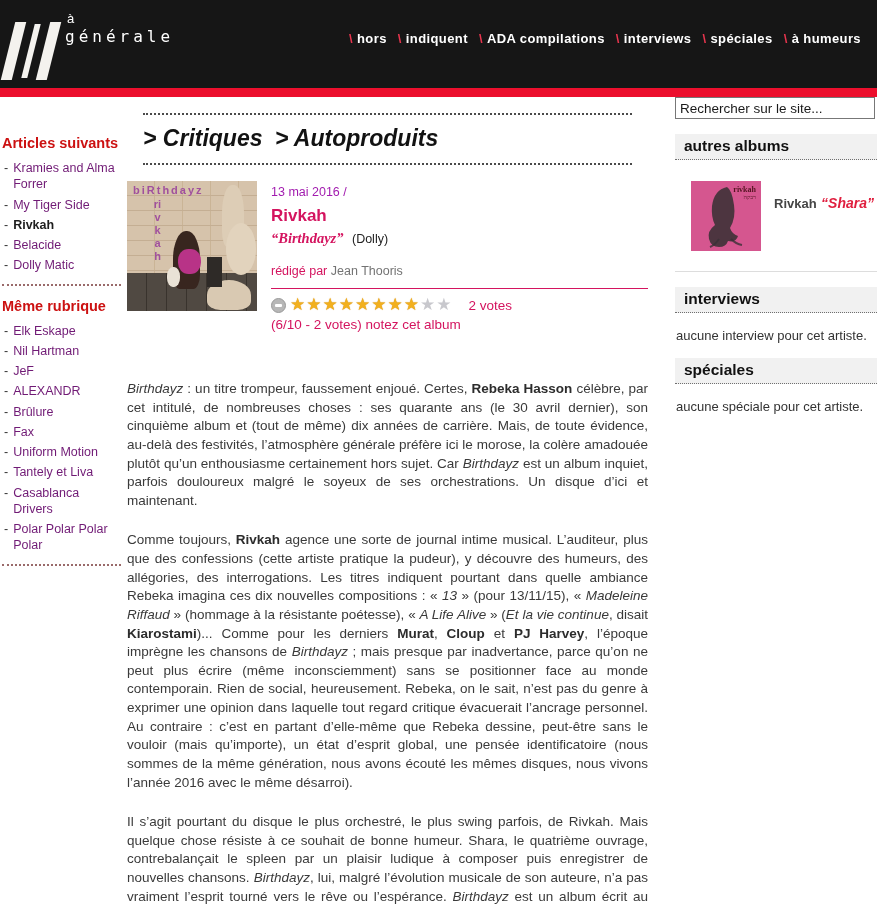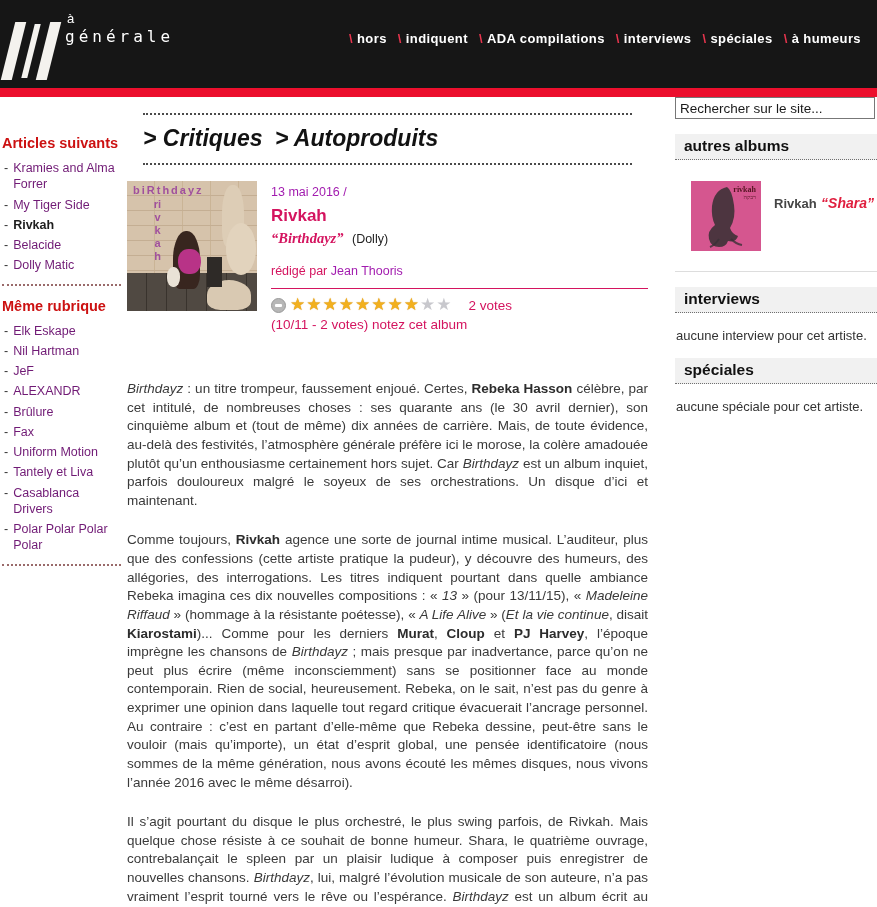--- a/index.html
+++ b/index.html
@@ -64,21 +64,21 @@
   .cover-title { position:absolute; left:6px; top:3px; color:#a0509d; font-size:11px; font-weight:bold; letter-spacing:2px; }
   .cover-vert  { position:absolute; left:25px; top:17px; width:11px; color:#a0509d; font-size:11px; font-weight:bold;
                  word-break:break-all; line-height:13px; text-align:center; }
 
   .meta { flex:1; padding-top:4px; }
   .meta-date { color:#a21caf; font-size:12.5px; }
   .meta-artist { color:#d4145f; font-size:17px; font-weight:bold; margin:7px 0 3px; }
   .album-title { color:#d4145f; font-weight:bold; font-style:italic; font-size:14.5px;font-family:Liberation Serif, serif; }
   .site-link { color:#222; font-size:12.5px; margin-left:4px; }
   .byline { margin-top:17px; font-size:12.5px; color:#d4145f; }
-  .byline .author { color:#a21caf; }
+  .byline .author { color:#737373; }
   .pink-hr { border:none; border-top:1px solid #d4145f; margin:10px 0 7px; }
   .rating-row { display:flex; align-items:center; }
   .minus-icon { width:15px; height:15px; border-radius:50%; background:#b7b7b7; border:1px solid #9a9a9a;
                 position:relative; margin-right:4px; flex:none; }
   .minus-icon i { position:absolute; left:3px; right:3px; top:5px; height:3px; background:#fff; border-radius:1px; }
   .star { font-size:17px; line-height:1; letter-spacing:1px; }
   .star.on  { color:#f2b01e; text-shadow:0 0 1px #c9881c; }
   .star.off { color:#c8c8cd; }
   .votes { color:#d4145f; font-size:13.5px; margin-left:16px; }
   .rating-summary { color:#d4145f; font-size:13.5px; margin-top:3px; }
@@ -240,21 +240,21 @@
         </div>
         <hr class="pink-hr">
         <div class="rating-row">
           <span class="minus-icon">
               <i></i>
             </span>
           <span class="stars"><span class="star on">★</span><span class="star on">★</span><span class="star on">★</span><span class="star on">★</span><span class="star on">★</span><span class="star on">★</span><span class="star on">★</span><span class="star on">★</span><span class="star off">★</span><span class="star off">★</span></span>
           <span class="votes">2 votes</span>
         </div>
         <div class="rating-summary">
-          <span>(10/11 - 2 votes)</span>
+          <span>(6/10 - 2 votes)</span>
           <a>notez cet album</a>
         </div>
       </div>
     </div>
 
     <article>
       <p><span class="i">Birthdayz</span><span> : un titre trompeur, faussement enjoué. Certes, </span><span class="b">Rebeka Hasson</span><span> célèbre, par cet intitulé, de nombreuses choses : ses quarante ans (le 30 avril dernier), son cinquième album et (tout de même) dix années de carrière. Mais, de toute évidence, au-delà des festivités, l’atmosphère générale préfère ici le morose, la colère amadouée plutôt qu’un enthousiasme certainement hors sujet. Car </span><span class="i">Birthdayz</span><span> est un album inquiet, parfois douloureux malgré le soyeux de ses orchestrations. Un disque d’ici et maintenant.</span></p>
       <p><span>Comme toujours, </span><span class="b">Rivkah</span><span> agence une sorte de journal intime musical. L’auditeur, plus que des confessions (cette artiste pratique la pudeur), y découvre des humeurs, des allégories, des interrogations. Les titres indiquent pourtant dans quelle ambiance Rebeka imagina ces dix nouvelles compositions : « </span><span class="i">13</span><span> » (pour 13/11/15), « </span><span class="i">Madeleine Riffaud</span><span> » (hommage à la résistante poétesse), « </span><span class="i">A Life Alive</span><span> » (</span><span class="i">Et la vie continue</span><span>, disait </span><span class="b">Kiarostami</span><span>)... Comme pour les derniers </span><span class="b">Murat</span><span>, </span><span class="b">Cloup</span><span> et </span><span class="b">PJ Harvey</span><span>, l’époque imprègne les chansons de </span><span class="i">Birthdayz</span><span> ; mais presque par inadvertance, parce qu’on ne peut plus écrire (même inconsciemment) sans se positionner face au monde contemporain. Rien de social, heureusement. Rebeka, on le sait, n’est pas du genre à exprimer une opinion dans laquelle tout regard critique évacuerait l’ancrage personnel. Au contraire : c’est en partant d’elle-même que Rebeka dessine, peut-être sans le vouloir (mais qu’importe), un état d’esprit global, une pensée identificatoire (nous sommes de la même génération, nous avons écouté les mêmes disques, nous vivons l’année 2016 avec le même désarroi).</span></p>
       <p><span>Il s’agit pourtant du disque le plus orchestré, le plus swing parfois, de Rivkah. Mais quelque chose résiste à ce souhait de bonne humeur. Shara, le quatrième ouvrage, contrebalançait le spleen par un plaisir ludique à composer puis enregistrer de nouvelles chansons. </span><span class="i">Birthdayz</span><span>, lui, malgré l’évolution musicale de son auteure, n’a pas vraiment l’esprit tourné vers le rêve ou l’espérance. </span><span class="i">Birthdayz</span><span> est un album écrit au présent, dans l’indécision et la tourmente. L’avenir reste inconcevable, et le passé renvoie au « </span></p>
     </article>

